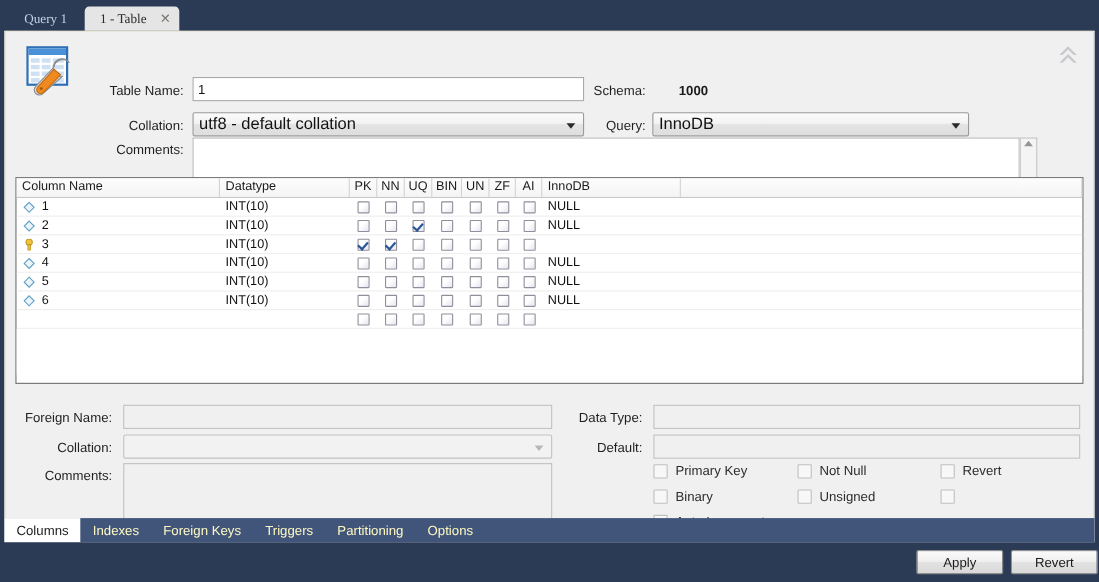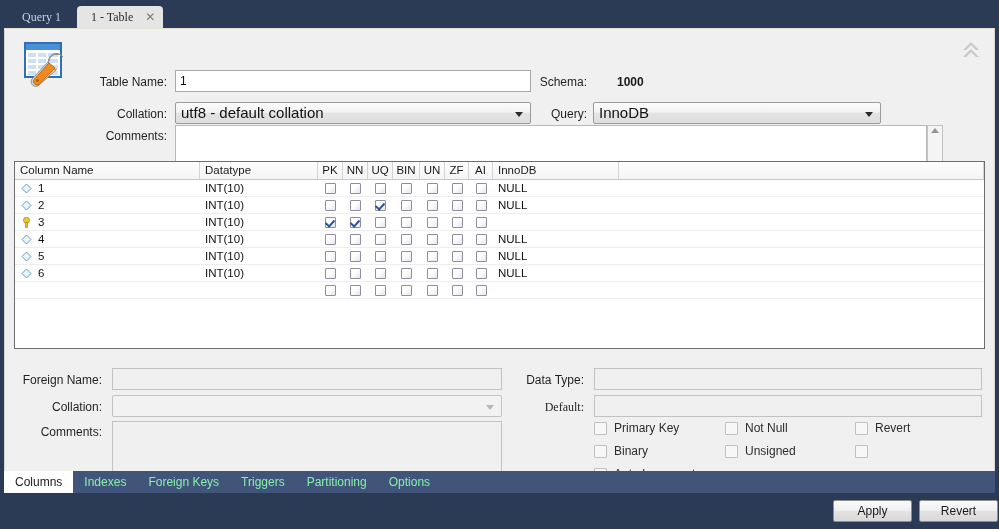--- a/index.html
+++ b/index.html
@@ -281,21 +281,21 @@
     left: 4px; top: 471px;
     width: 991px; height: 22px;
     background: #41557a;
     display: flex;
     align-items: center;
   }
   .btab {
     padding: 0 11px;
     line-height: 22px;
     font-size: 12px;
-    color: #86efac;
+    color: #fef9c3;
     white-space: nowrap;
     cursor: default;
   }
   .btab.active {
     background: #ffffff;
     color: #1b1b1b;
   }
 
   
   .footer {
@@ -652,21 +652,21 @@
         <span></span>
         <span class="arrow"></span>
       </div>
 
       <div class="lbl" style="left:8px; top:68px; width:80px;">Comments:</div>
       <textarea class="txtarea disabled" style="left: 98px; top: 64px; width: 390px; height: 62px;" placeholder=""></textarea>
 
       <div class="lbl" style="left:500px; top:16px; width:70px;">Data Type:</div>
       <input class="fld disabled" style="left: 580px; top: 11px; width: 388px;" value="">
 
-      <div class="lbl" style="left:500px; top:43px; width:70px;font-family:Liberation Serif, serif;">Default:</div>
+      <div class="lbl" style="left:500px; top:43px; width:70px;">Default:</div>
       <input class="fld disabled" style="left: 580px; top: 38px; width: 388px;" value="">
 
       <div class="chk" style="left:580px; top:65px;"></div>
       <div class="chklbl" style="left:600px; top:64px;">Primary Key</div>
 
       <div class="chk" style="left:711px; top:65px;"></div>
       <div class="chklbl" style="left:731px; top:64px;">Not Null</div>
 
       <div class="chk" style="left:841px; top:65px;"></div>
       <div class="chklbl" style="left:861px; top:64px;">Revert</div>

